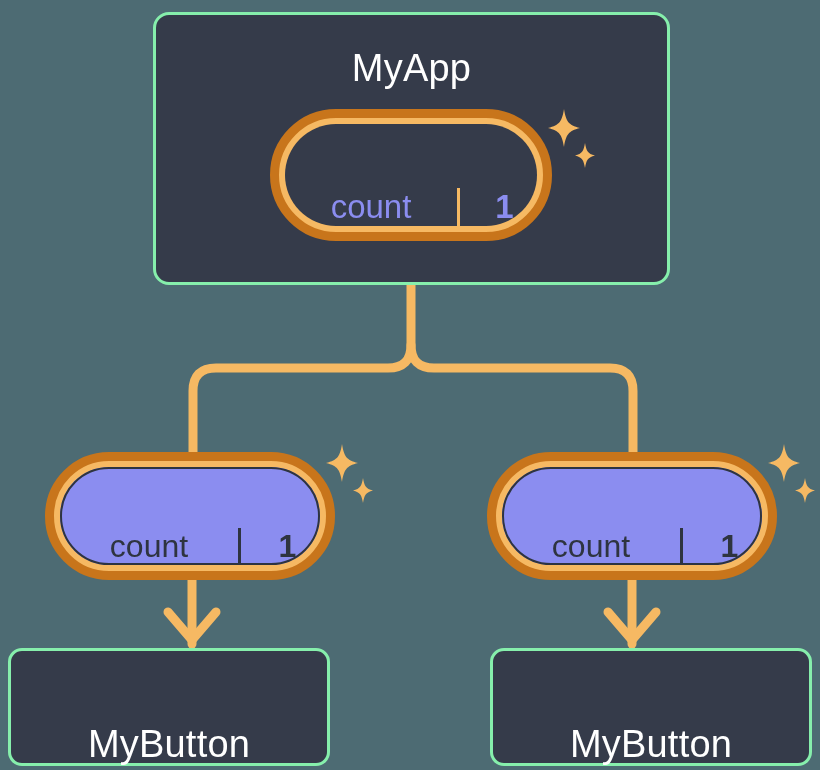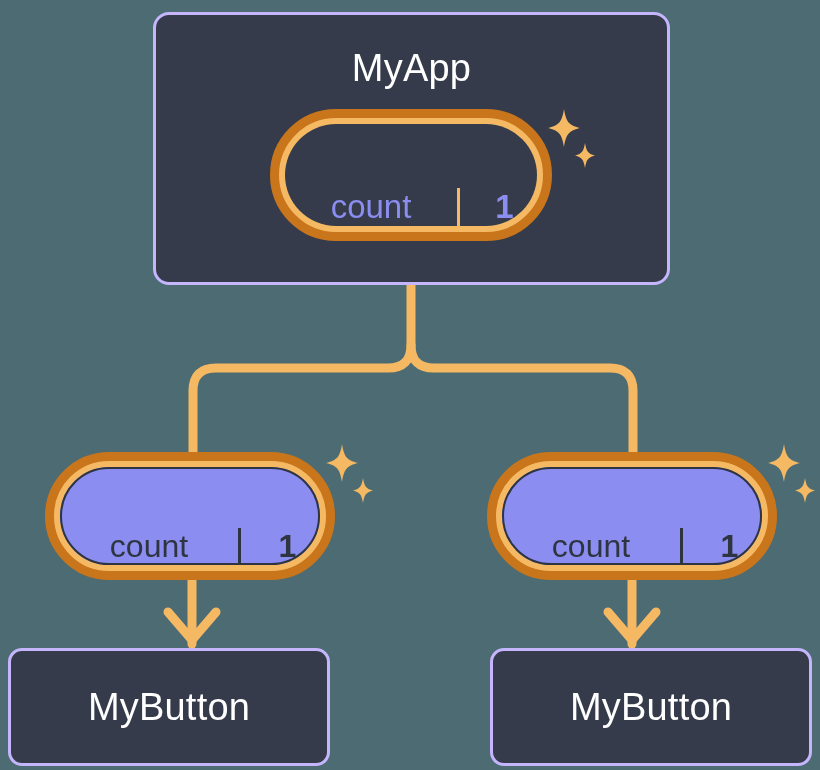--- a/index.html
+++ b/index.html
@@ -28,39 +28,39 @@
     width: 820px;
     height: 770px;
     pointer-events: none;
   }
 
   
   .card {
     position: absolute;
     box-sizing: border-box;
     background: #353b4a;
-    border: 3px solid #c4b5fd;
+    border: 3px solid #86efac;
     border-radius: 14px;
     display: flex;
     align-items: flex-start;
     justify-content: center;
   }
   .card.root {
     left: 153px;
     top: 12px;
     width: 517px;
     height: 273px;
     border-radius: 16px;
   }
   .card.leaf {
     left: 8px;
     top: 648px;
     width: 322px;
     height: 118px;
-    align-items: center;
+    align-items: flex-end;
   }
   .card.leaf.right {
     left: 490px;
     width: 322px;
   }
   .card-title {
     color: #ffffff;
     font-size: 38px;
     font-weight: 400;
     letter-spacing: 0.2px;

